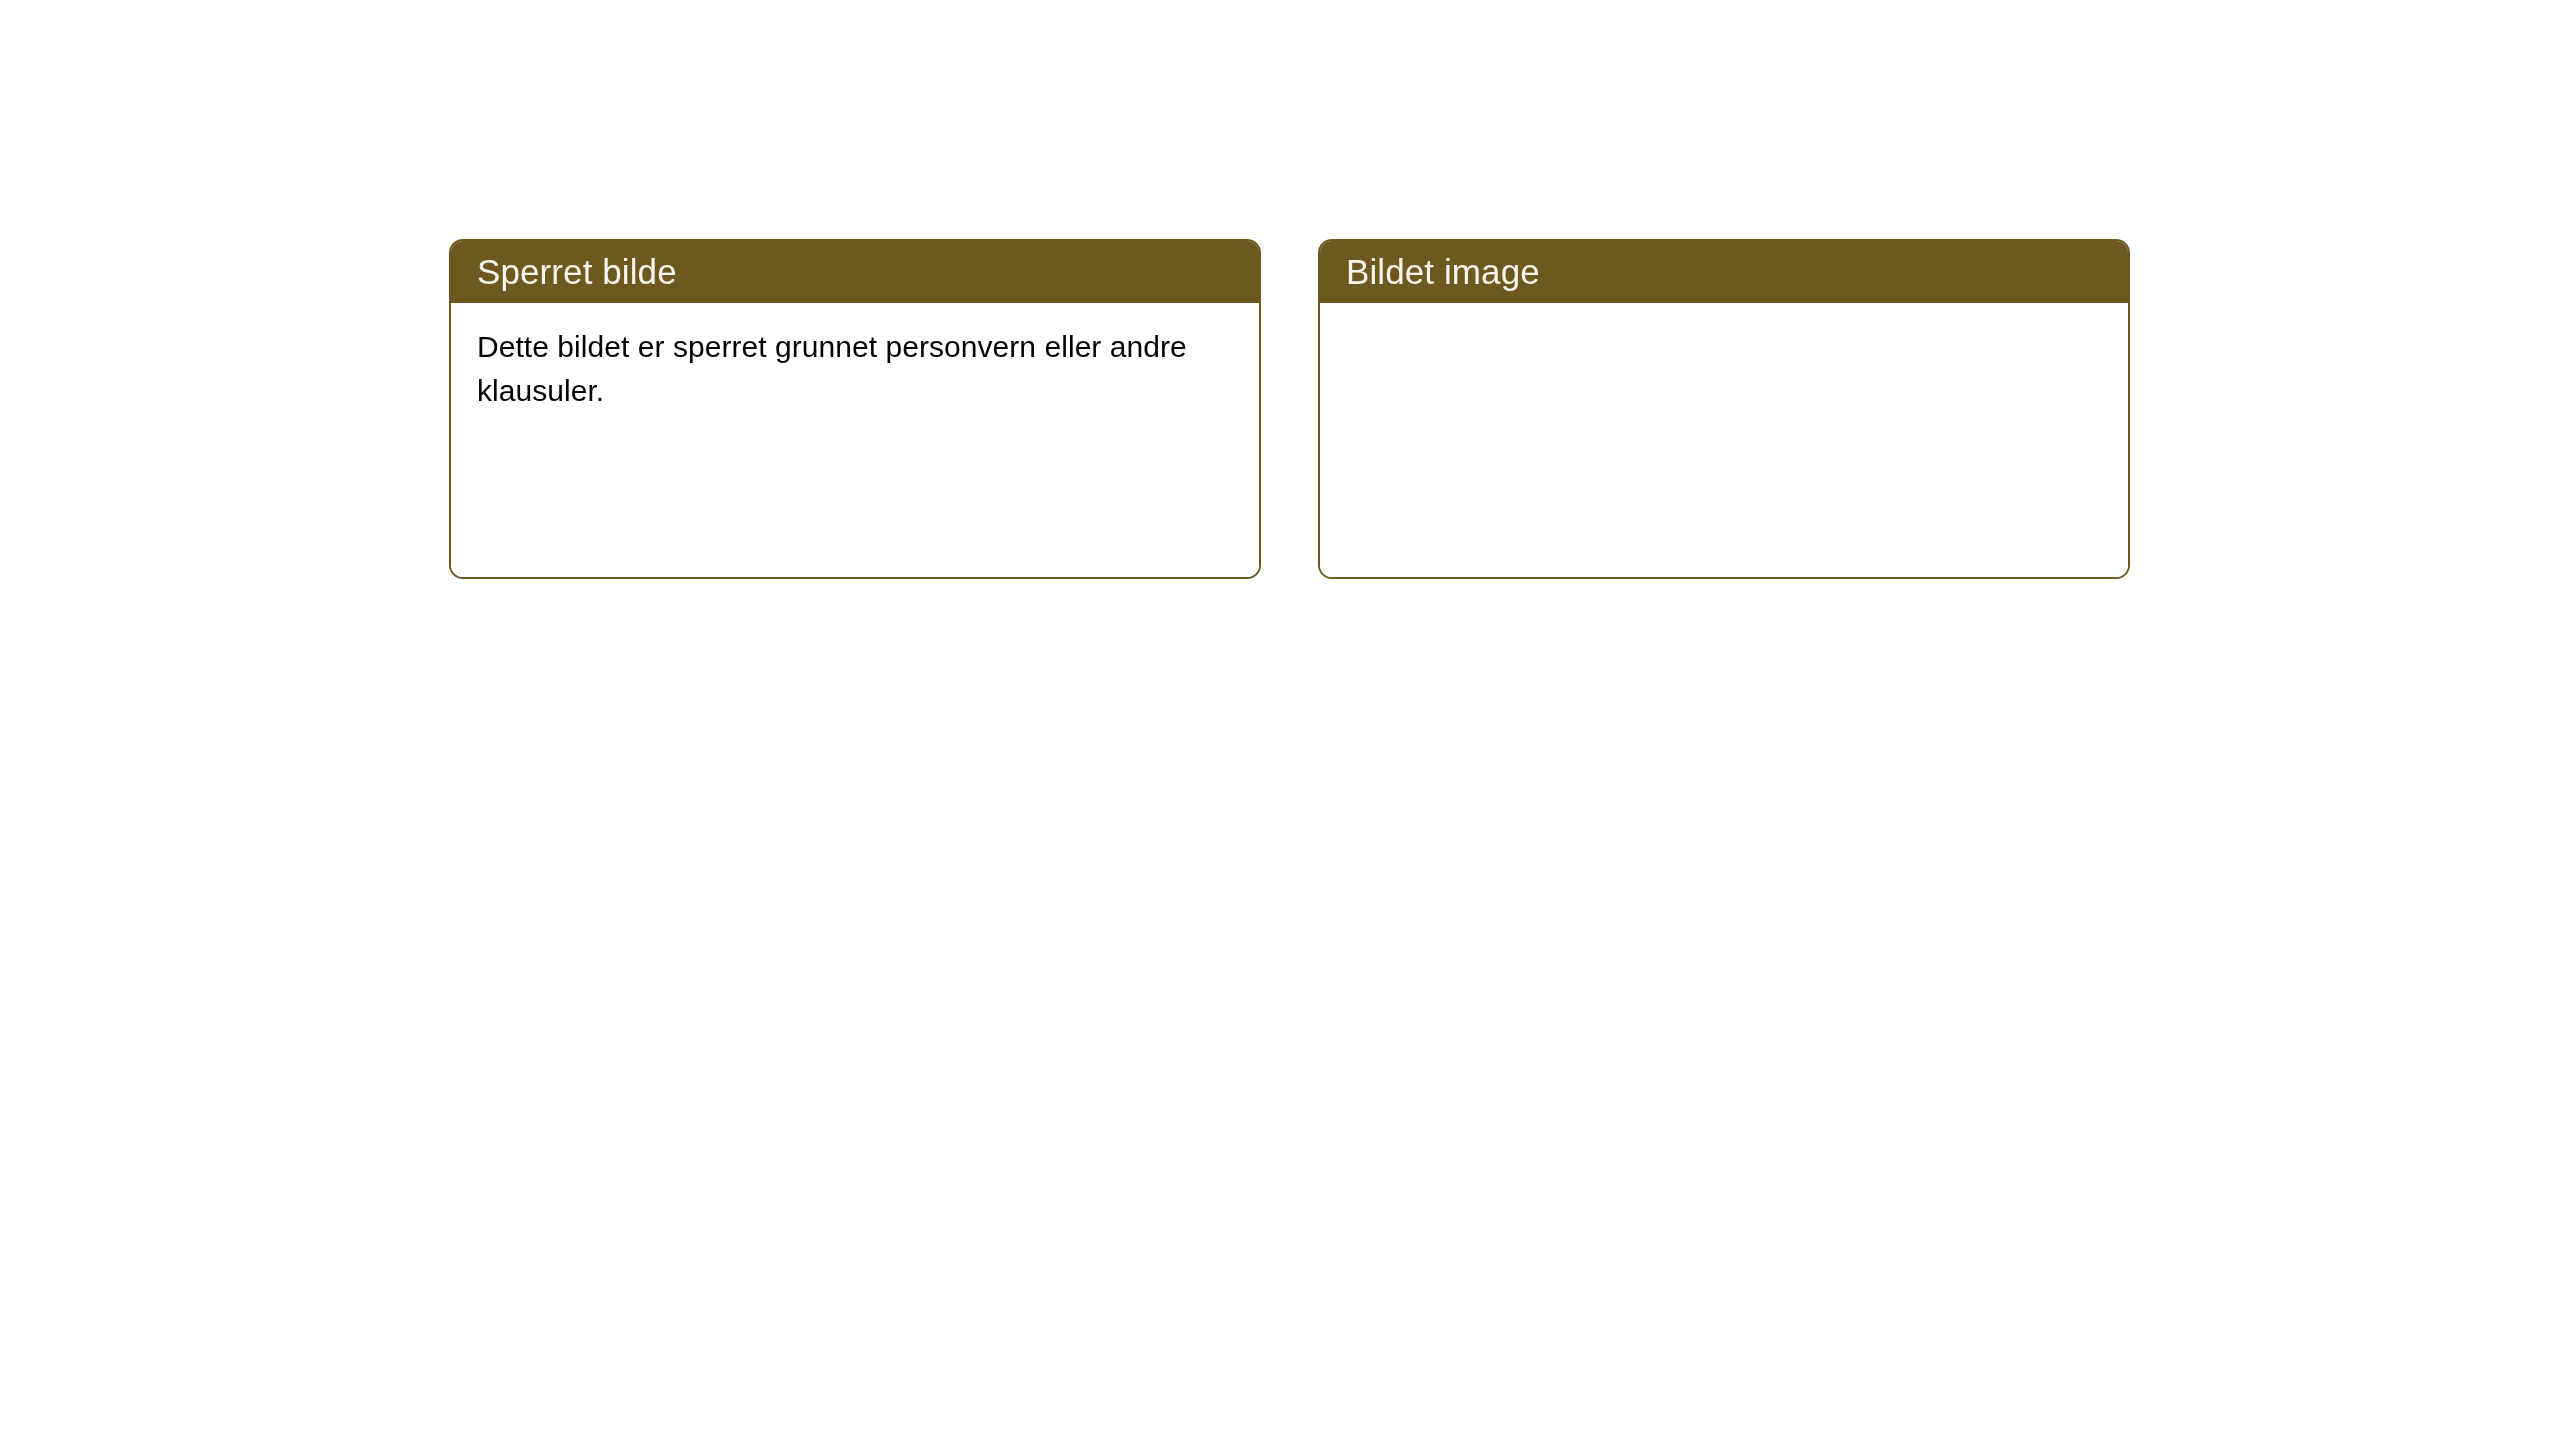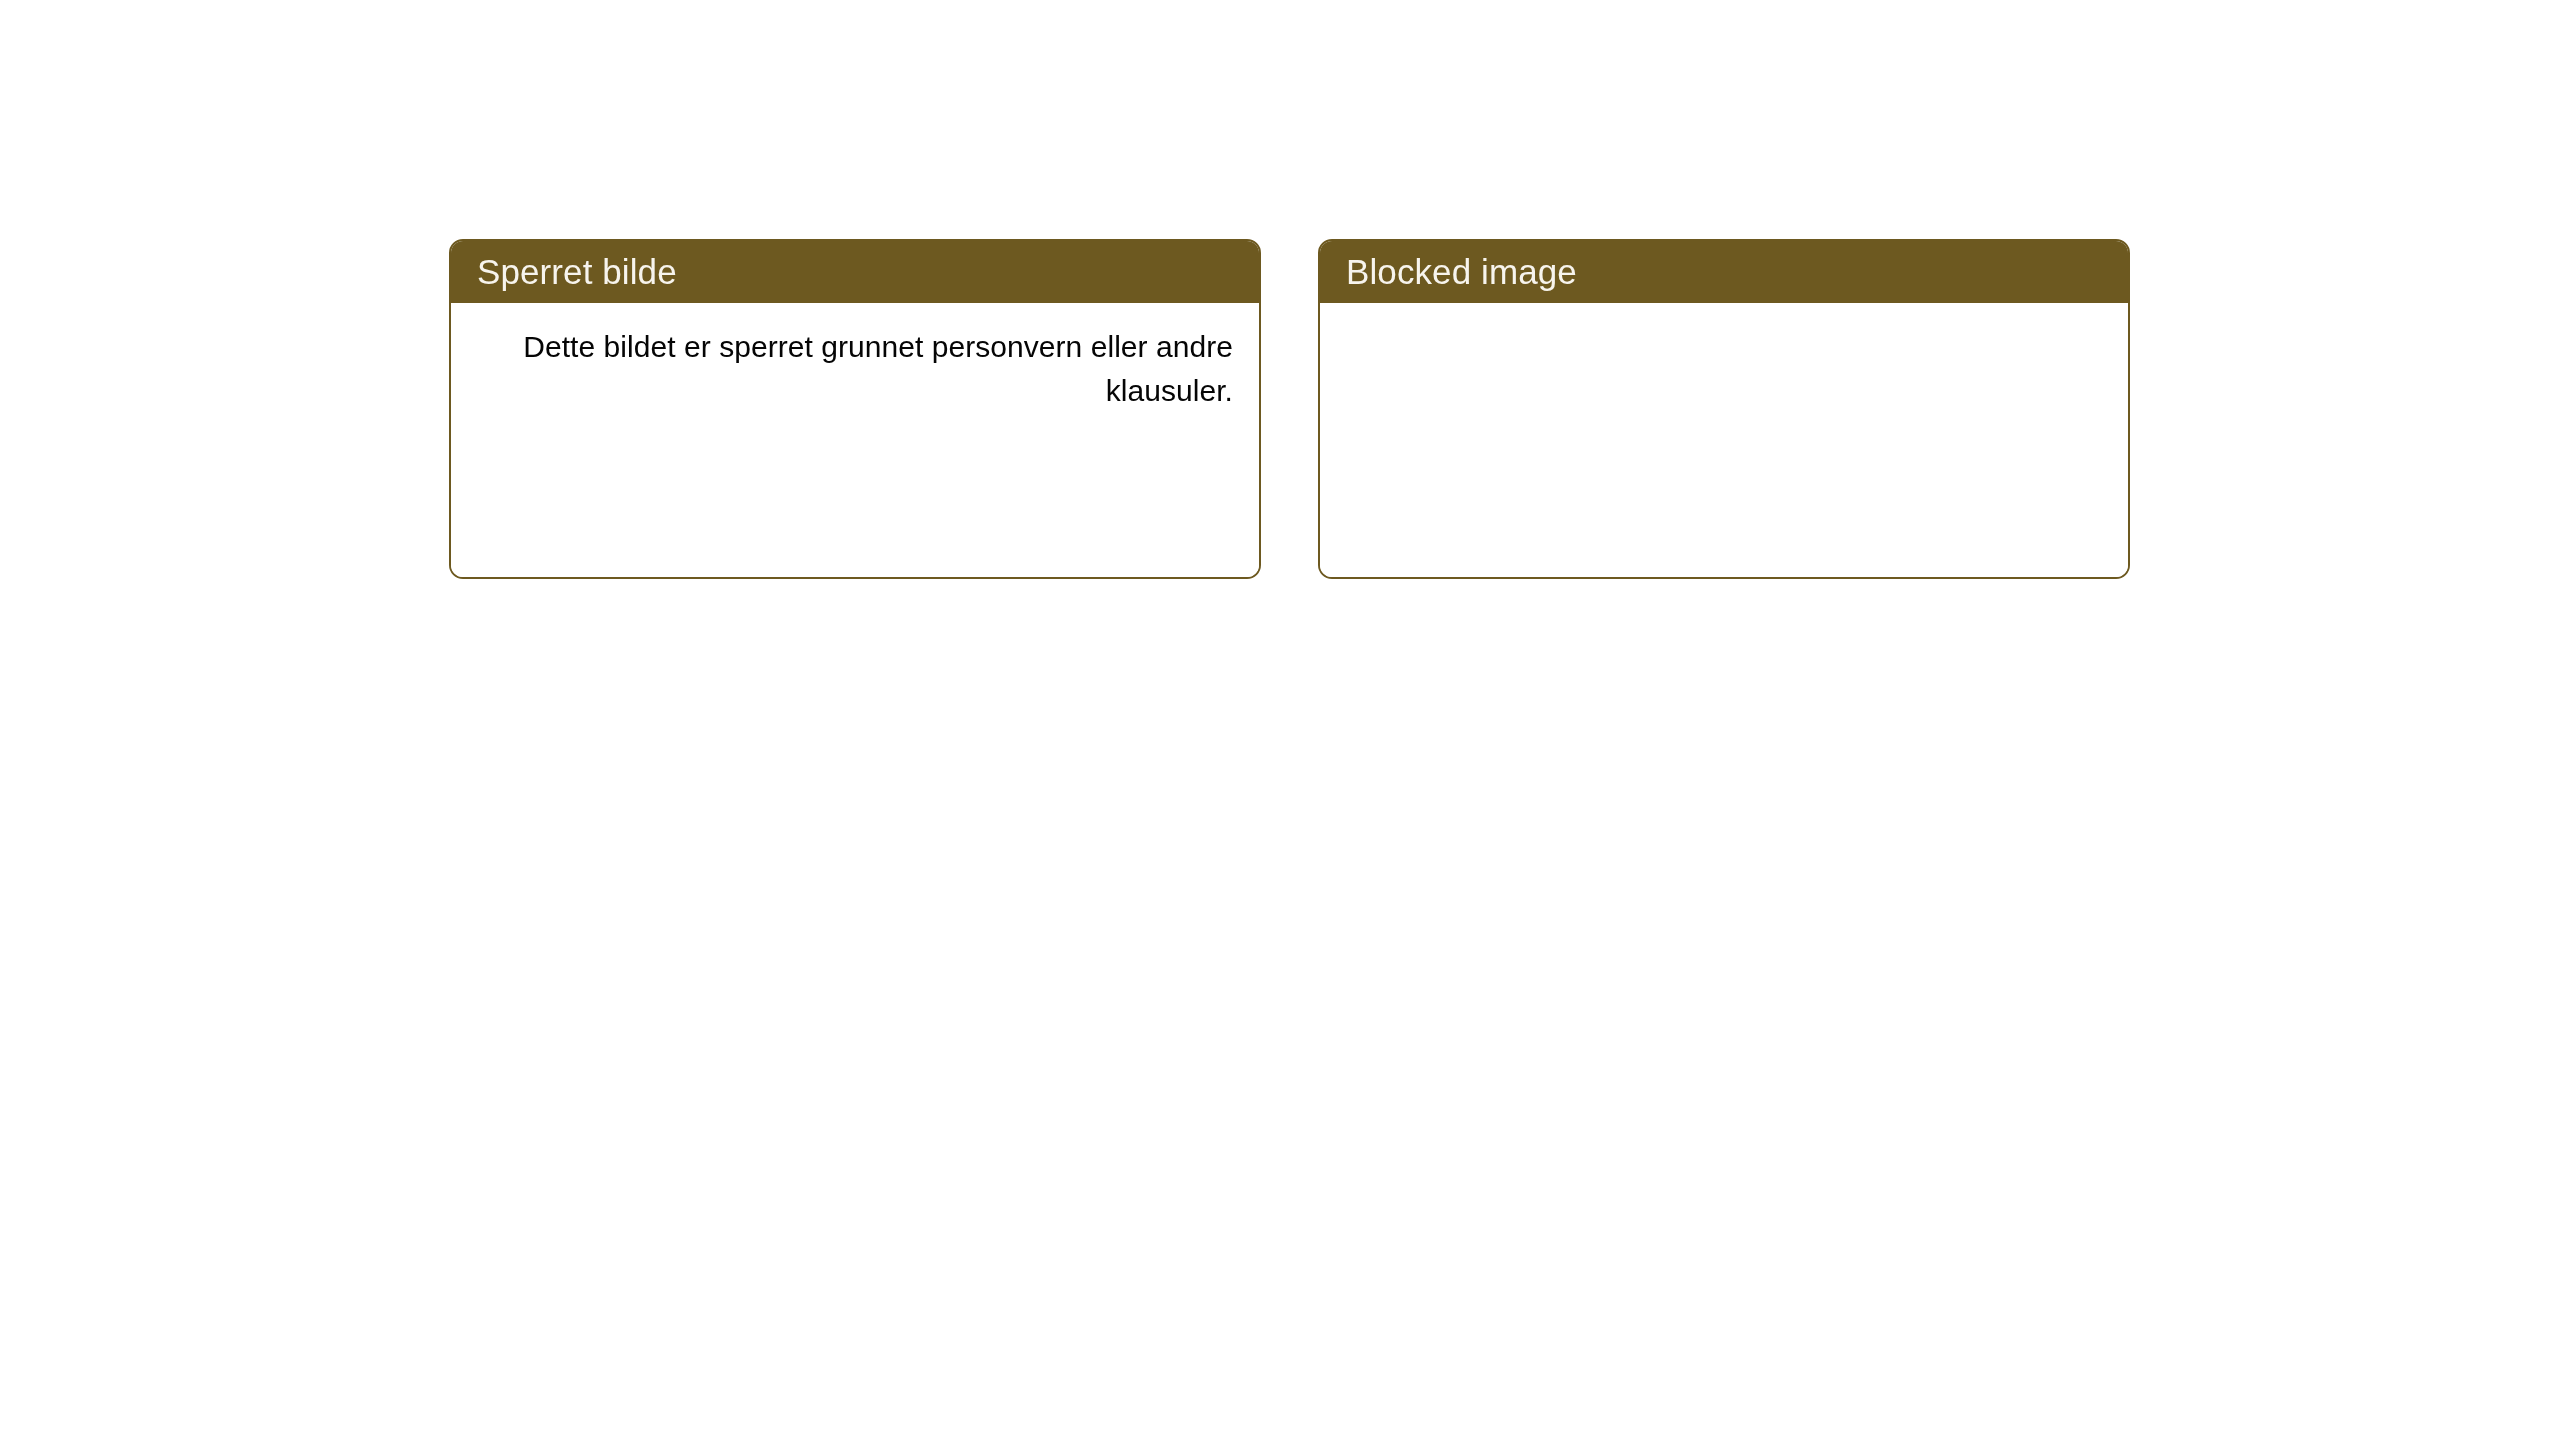--- a/index.html
+++ b/index.html
@@ -69,21 +69,20 @@
     box-sizing: border-box;
   }
 
   .card-paragraph {
     color: #050505;
     font-size: 30px;
     line-height: 44px;
     font-weight: 400;
     margin: 0;
     letter-spacing: 0.05px;
-    text-align: right;
   }
 
   .paragraph-gap {
     height: 44px;
   }
 </style>
 </head>
 <body>
 
 <div class="page">
@@ -95,21 +94,21 @@
         <span class="card-title">Sperret bilde</span>
       </div>
       <div class="card-body">
         <p class="card-paragraph">Dette bildet er sperret grunnet personvern eller andre klausuler.</p>
         <div class="paragraph-gap"></div>
       </div>
     </div>
 
     <div class="notice-card">
       <div class="card-header">
-        <span class="card-title">Blocked image</span>
+        <span class="card-title">Bildet image</span>
       </div>
       <div class="card-body">
         <div class="paragraph-gap"></div>
       </div>
     </div>
 
   </div>
 </div>
 
 </body></html>

